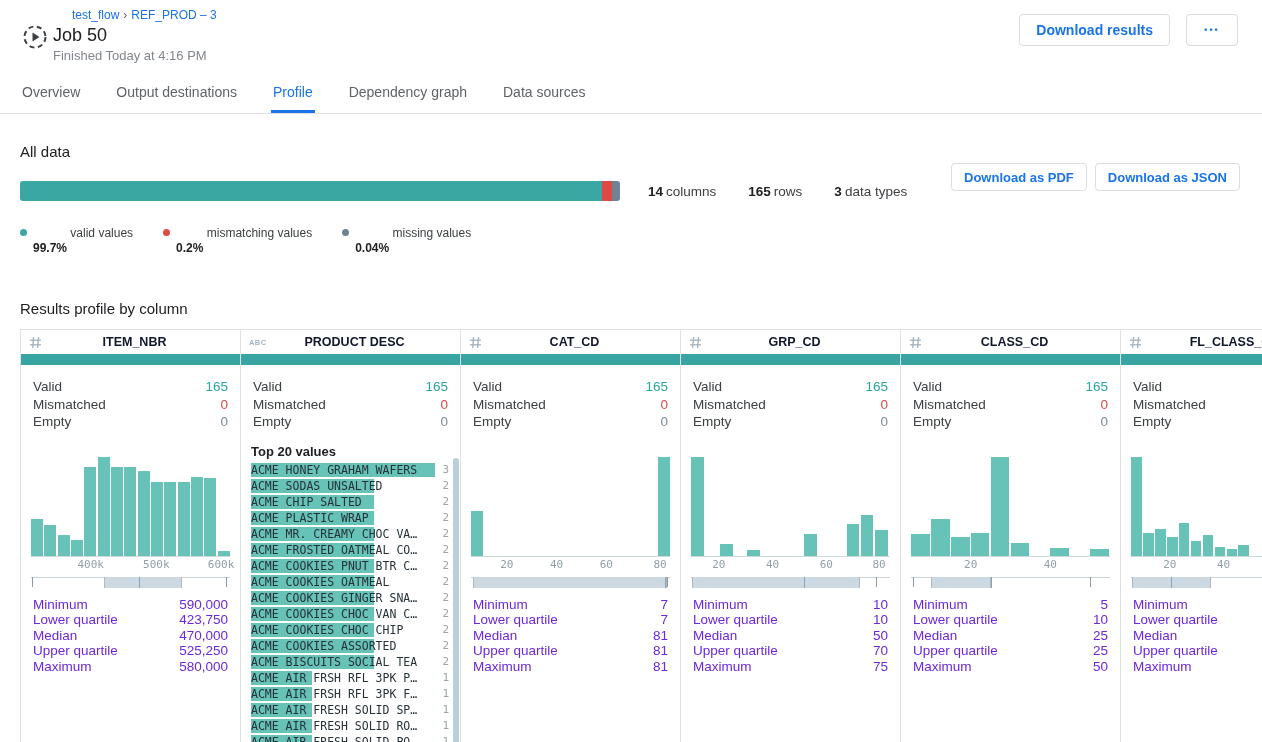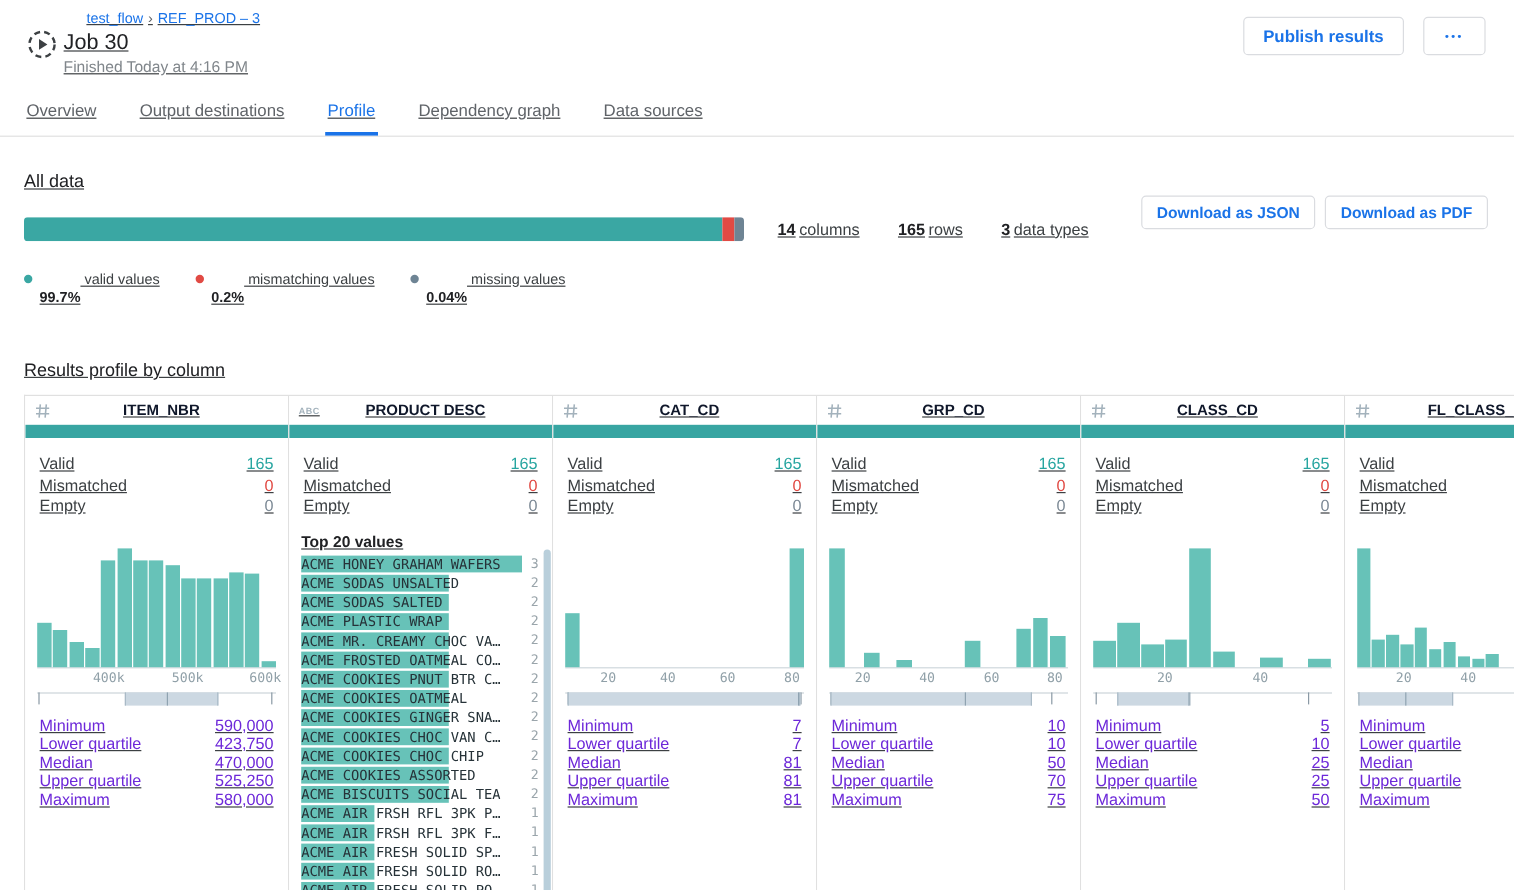--- a/index.html
+++ b/index.html
@@ -1,18 +1,18 @@
 <!DOCTYPE html>
 <html><head>
 <meta charset="utf-8">
 <style>
   * { box-sizing: border-box; margin: 0; padding: 0; }
   html,body { background:#fff; }
   body { width:1262px; height:742px; overflow:hidden; font-family:"Liberation Sans", sans-serif; color:#3c4043; }
-  .page { position:relative; width:1262px; height:742px;text-decoration:underline; }
+  .page { position:relative; width:1262px; height:742px; }
 
   
   .hdr { position:relative; padding:8px 24px 0 22px; }
   .hdr-left { position:relative; padding-left:31px; }
   .job-icon { position:absolute; left:0; top:16px; width:26px; height:26px; }
   .crumbs { font-size:12px; margin-left:19px; color:#1a73e8; }
   .crumbs a { color:#1a73e8; text-decoration:none; cursor:pointer; }
   .crumb-sep { color:#5f6368; margin:0 4px; }
   .job-title { font-size:18px; color:#202124; margin-top:3px; font-weight:400; }
   .job-status { font-size:13px; color:#80868b; margin-top:2px; }
@@ -90,42 +90,42 @@
     <div class="hdr-left">
       <span class="job-icon">
         <svg width="26" height="26" viewBox="0 0 26 26">
           <circle cx="13" cy="13" r="10.5" fill="none" stroke="#3c4043" stroke-width="2" stroke-dasharray="5 3.5"></circle>
           <path d="M10.5 8.5 L17.5 13 L10.5 17.5 Z" fill="#3c4043"></path>
         </svg>
       </span>
       <div class="crumbs">
         <a>test_flow</a><span class="crumb-sep">›</span><a>REF_PROD – 3</a>
       </div>
-      <div class="job-title">Job 30</div>
+      <div class="job-title">Job 50</div>
       <div class="job-status">Finished Today at 4:16 PM</div>
     </div>
     <div class="hdr-actions">
-      <button class="btn">Publish results</button>
+      <button class="btn">Download results</button>
       <button class="btn btn-more">•••</button>
     </div>
   </div>
 
   <div class="tabbar">
       <div class="tab">Overview</div>
       <div class="tab">Output destinations</div>
       <div class="tab active">Profile</div>
       <div class="tab">Dependency graph</div>
       <div class="tab">Data sources</div>
     </div>
 
   <div class="alldata">
     <div class="sec-title">All data</div>
     <div class="dl-btns">
+      <button class="btn btn-sm">Download as PDF</button>
       <button class="btn btn-sm">Download as JSON</button>
-      <button class="btn btn-sm">Download as PDF</button>
     </div>
     <div class="bar-row">
       <div class="validity-bar">
           <div style="width: 97%; background: rgb(58, 167, 163);"></div>
           <div style="width: 1.7%; background: rgb(225, 74, 68);"></div>
           <div style="width: 1.3%; background: rgb(110, 132, 148);"></div>
         </div>
       <div class="ds-stats">
           <div class="ds"><b>14</b>columns</div>
           <div class="ds"><b>165</b>rows</div>
@@ -240,21 +240,21 @@
             </div>
             <div class="crow">
               <span class="cl">Empty</span>
               <span class="cv gray">0</span>
             </div>
           </div>
           <div class="tv-title">Top 20 values</div>
           <div class="tv-list">
             <div class="tv-row"><span class="tv-hl" style="width: 184px;"></span><span class="tv-text">ACME HONEY GRAHAM WAFERS</span><span class="tv-count">3</span></div>
             <div class="tv-row"><span class="tv-hl" style="width: 123px;"></span><span class="tv-text">ACME SODAS UNSALTED</span><span class="tv-count">2</span></div>
-            <div class="tv-row"><span class="tv-hl" style="width: 123px;"></span><span class="tv-text">ACME SODAS SALTED</span><span class="tv-count">2</span></div>
+            <div class="tv-row"><span class="tv-hl" style="width: 123px;"></span><span class="tv-text">ACME CHIP SALTED</span><span class="tv-count">2</span></div>
             <div class="tv-row"><span class="tv-hl" style="width: 123px;"></span><span class="tv-text">ACME PLASTIC WRAP</span><span class="tv-count">2</span></div>
             <div class="tv-row"><span class="tv-hl" style="width: 123px;"></span><span class="tv-text">ACME MR. CREAMY CHOC VA…</span><span class="tv-count">2</span></div>
             <div class="tv-row"><span class="tv-hl" style="width: 123px;"></span><span class="tv-text">ACME FROSTED OATMEAL CO…</span><span class="tv-count">2</span></div>
             <div class="tv-row"><span class="tv-hl" style="width: 123px;"></span><span class="tv-text">ACME COOKIES PNUT BTR C…</span><span class="tv-count">2</span></div>
             <div class="tv-row"><span class="tv-hl" style="width: 123px;"></span><span class="tv-text">ACME COOKIES OATMEAL</span><span class="tv-count">2</span></div>
             <div class="tv-row"><span class="tv-hl" style="width: 123px;"></span><span class="tv-text">ACME COOKIES GINGER SNA…</span><span class="tv-count">2</span></div>
             <div class="tv-row"><span class="tv-hl" style="width: 123px;"></span><span class="tv-text">ACME COOKIES CHOC VAN C…</span><span class="tv-count">2</span></div>
             <div class="tv-row"><span class="tv-hl" style="width: 123px;"></span><span class="tv-text">ACME COOKIES CHOC CHIP</span><span class="tv-count">2</span></div>
             <div class="tv-row"><span class="tv-hl" style="width: 123px;"></span><span class="tv-text">ACME COOKIES ASSORTED</span><span class="tv-count">2</span></div>
             <div class="tv-row"><span class="tv-hl" style="width: 123px;"></span><span class="tv-text">ACME BISCUITS SOCIAL TEA</span><span class="tv-count">2</span></div>

